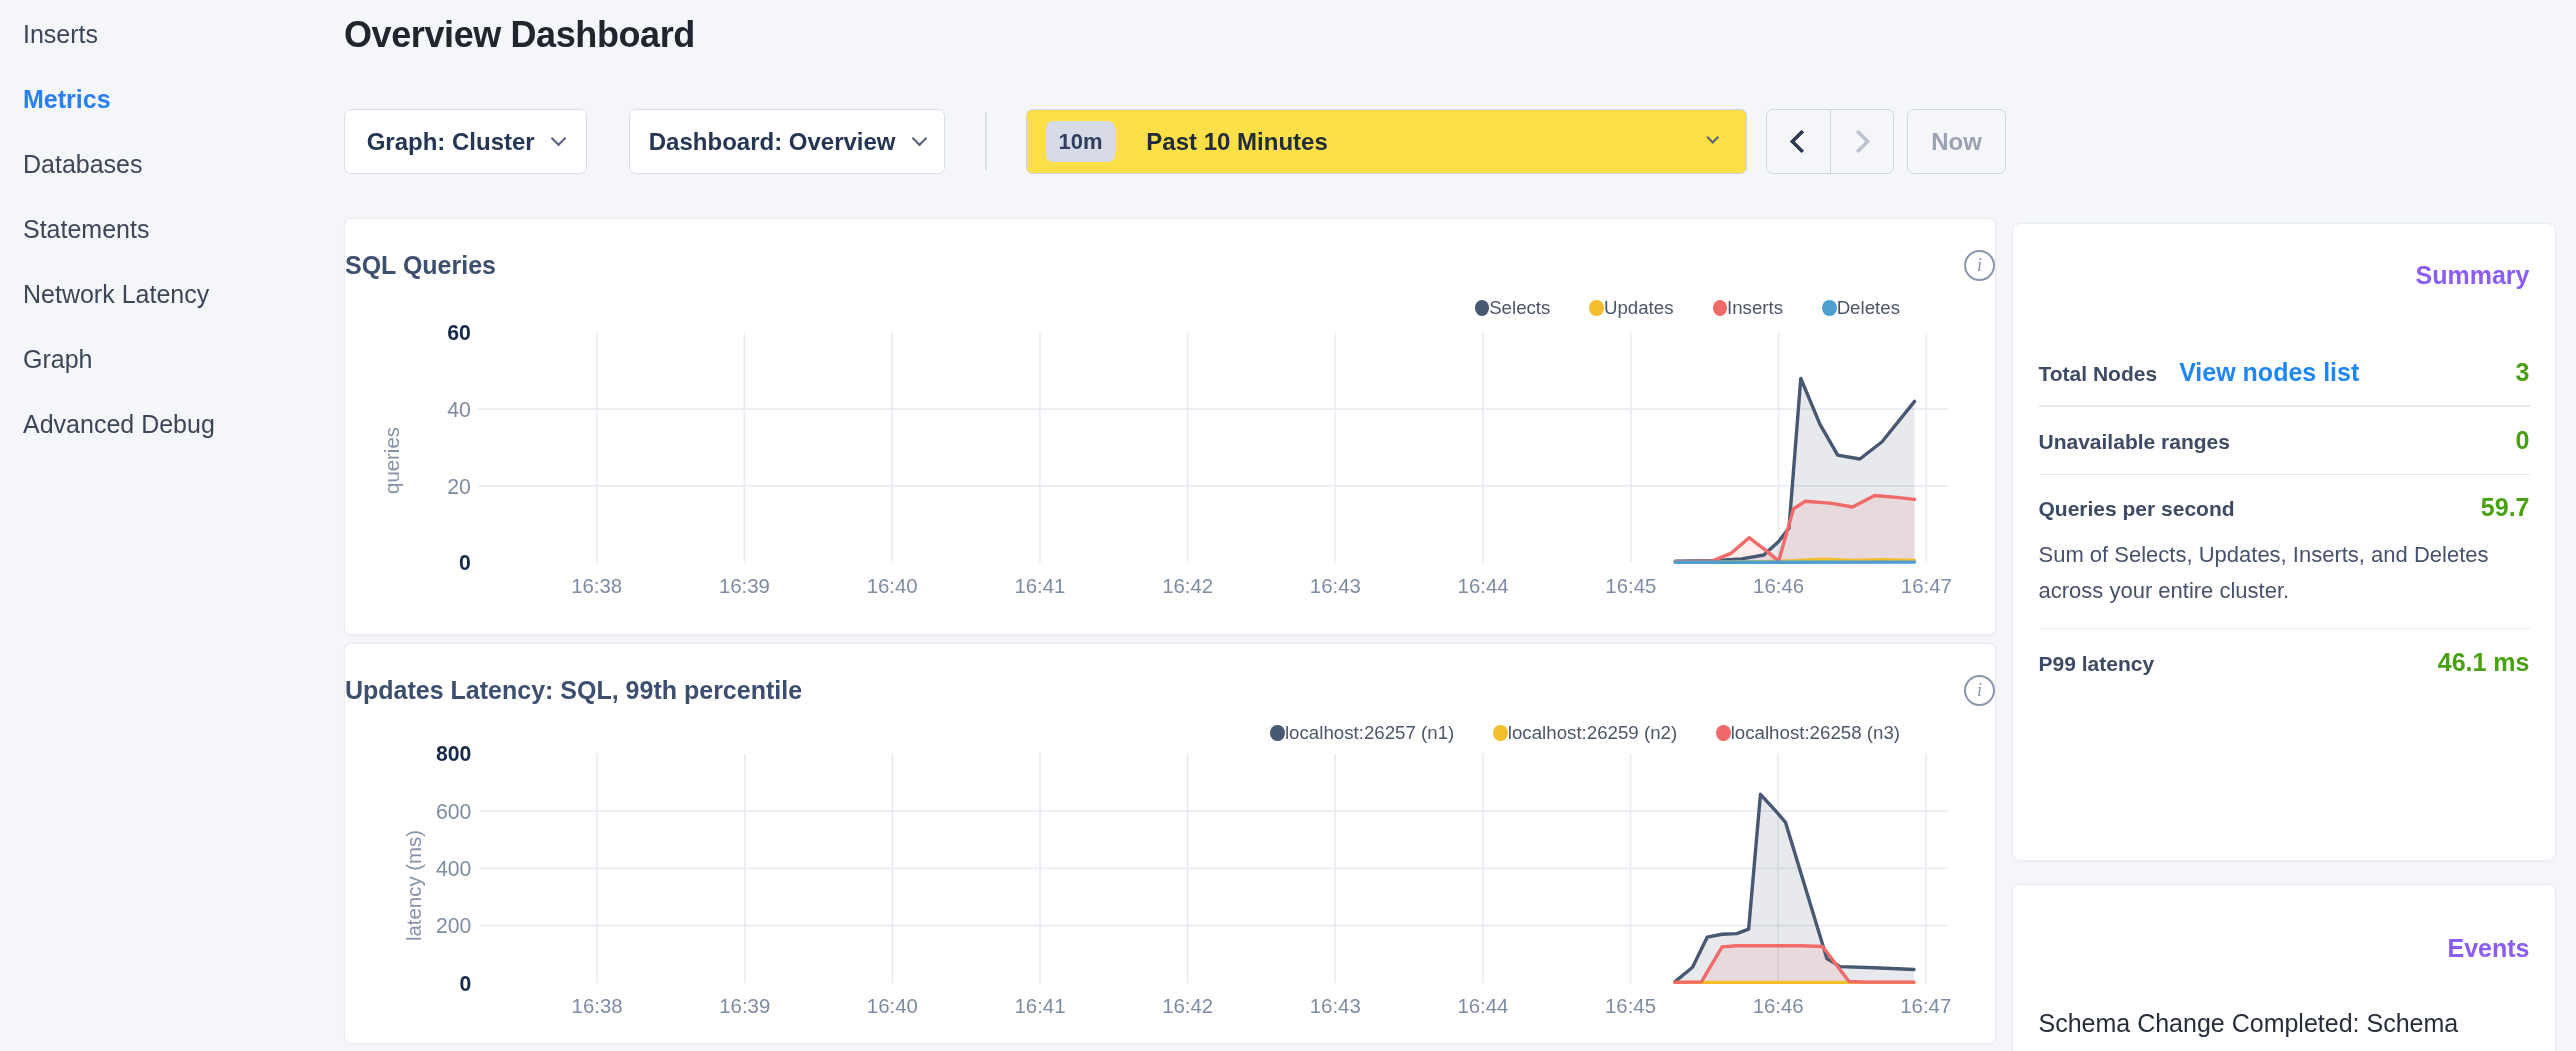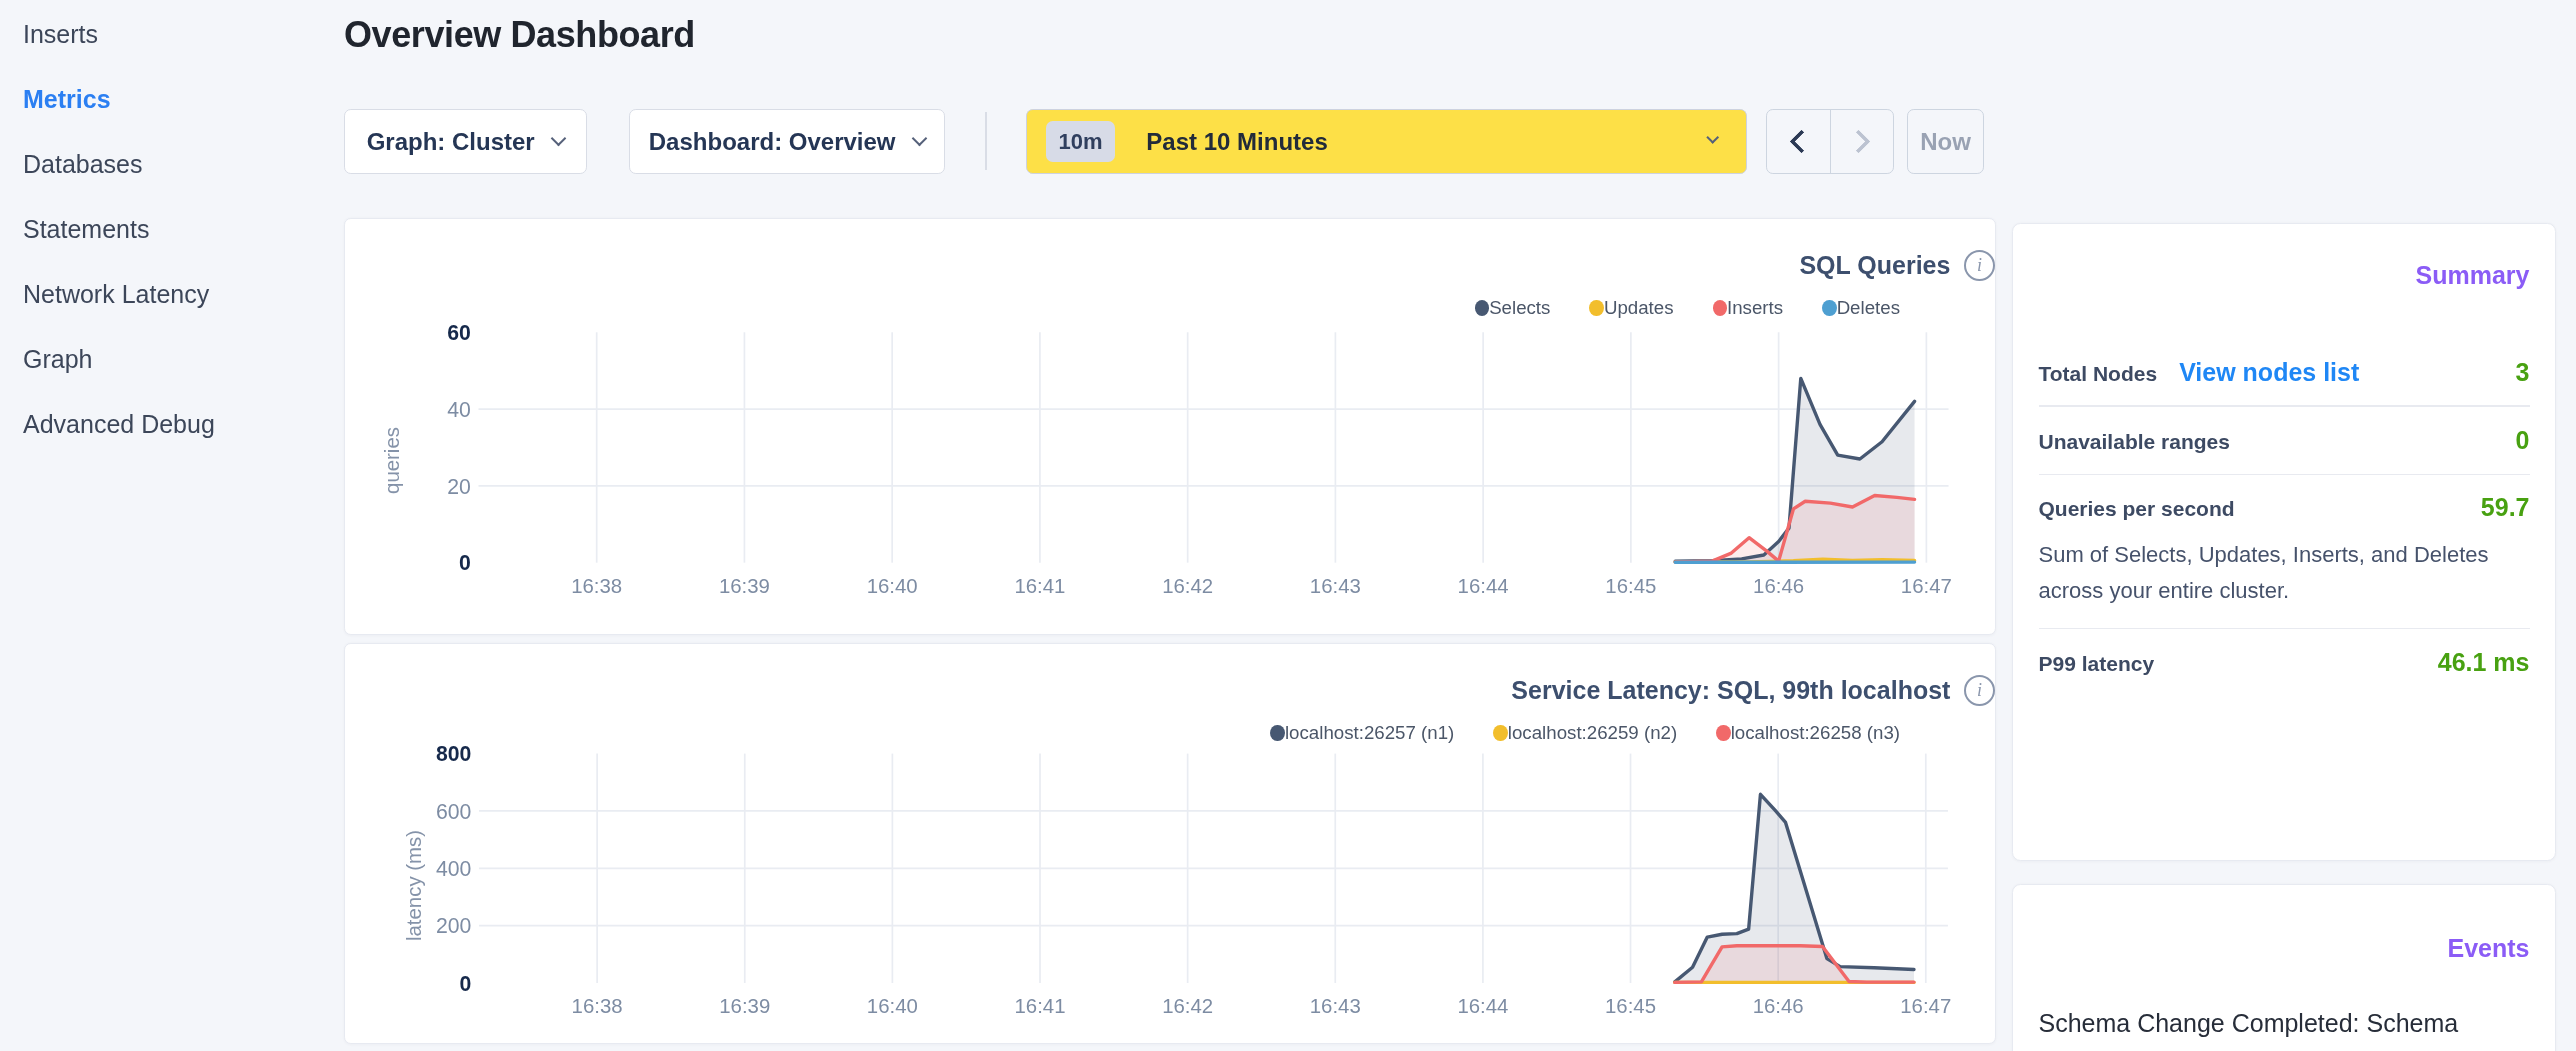--- a/index.html
+++ b/index.html
@@ -24,28 +24,28 @@
                  display:flex; align-items:center; cursor:pointer; }
   .time-badge { margin-left:18.7px; background:#d7dbe7; border-radius:6.8px; padding:7.7px 12.8px; font-size:22px; font-weight:bold; color:#303f5e; }
   .time-label { margin-left:31px; font-size:24px; font-weight:bold; color:#222b3a; }
   .time-picker .caret { position:absolute; right:29px; width:9.4px; height:9.4px; }
   .arrow-group { position:absolute; left:1766px; top:109px; width:128px; height:65px; border:1.7px solid #cdd5e0; border-radius:6.8px; display:flex; }
   .arrow-btn { width:50%; display:flex; align-items:center; justify-content:center; background:transparent; border:none; cursor:pointer; }
   .arrow-btn + .arrow-btn { border-left:1.7px solid #cdd5e0; }
   .chev { width:17px; height:17px; border-right:4.3px solid #2c3a55; border-bottom:4.3px solid #2c3a55; border-radius:1.7px; }
   .chev.left  { transform:rotate(135deg); margin-left:6.8px; }
   .chev.right { transform:rotate(-45deg); border-color:#bcc3d1; margin-right:6.8px; }
-  .now-btn { position:absolute; left:1907px; top:109px; width:77px; height:65px; border:1.7px solid #cdd5e0; border-radius:6.8px; background:transparent;
+  .now-btn { position:absolute; left:1907px; top:109px; width:99px; height:65px; border:1.7px solid #cdd5e0; border-radius:6.8px; background:transparent;
              font-size:24px; font-weight:bold; color:#99a2b3; font-family:"Liberation Sans",sans-serif; cursor:default; }
 
   
   .chart-card { position:absolute; left:344px; width:1652px; background:#fff; border:0.9px solid #e7eaf1; border-radius:6.8px; box-shadow:0 0.9px 2.6px rgba(40,50,80,0.04); }
   .card-sql { top:218px; height:417px; }
   .card-lat { top:643px; height:401px; }
-  .chart-title-row { position:absolute; top:31px; left:0; width:100%; display:flex; align-items:center; justify-content:flex-end; gap:13.6px; }
+  .chart-title-row { position:absolute; top:31px; left:0; width:100%; display:flex; align-items:center; justify-content:space-between; gap:13.6px; }
   .chart-title { font-size:25px; font-weight:bold; color:#3d4f6e; }
   .info-icon { width:31px; height:31px; border:2.6px solid #8a96ac; border-radius:50%; color:#8a96ac; font-size:18px; font-family:"Liberation Serif",serif; font-style:italic;
                display:flex; align-items:center; justify-content:center; }
   .legend { position:absolute; top:78px; right:95px; display:flex; gap:39px; }
   .legend-item { display:flex; align-items:center; gap:0; font-size:18.7px; color:#4b5668; }
   .legend-item .dot { width:14.5px; height:16px; border-radius:50%; display:inline-block; }
   .plot { position:absolute; left:0; top:0; }
   .plot svg text { font-family:"Liberation Sans", sans-serif; }
   .ylab { position:absolute; left:13.6px; top:230px; font-size:20.4px; color:#8593a9; transform:rotate(-90deg); transform-origin:center; white-space:nowrap; }
 
@@ -196,21 +196,21 @@
           <line x1="157" y1="196.5" x2="1886" y2="196.5" stroke="#e9ecf2" stroke-width="2"></line>
           <text x="148" y="205.5" text-anchor="end" fill="#7d8ca3" font-size="25" font-weight="normal">600</text>
           <text x="148" y="138" text-anchor="end" fill="#16294b" font-size="25" font-weight="bold">800</text>
           <path d="M1564.5276381909543,399 L1564.5276381909543,397.65 L1585.379899497488,380.4375 L1602.7567839195985,345 L1620.1336683417082,341.625 L1637.510552763819,340.95 L1651.4120603015072,335.55 L1665.3135678391966,176.925 L1682.690452261306,195.82500000000002 L1694.8542713567836,210 L1743.5095477386933,370.3125 L1759.1487437185936,379.7625 L1799.1155778894472,381.1125 L1846.0331658291461,383.1375 L1846.0331658291461,399 Z" fill="rgba(71,88,114,0.13)" stroke="none"></path>
           <path d="M1564.5276381909543,399 L1564.5276381909543,398.325 L1595.8060301507535,397.65 L1620.1336683417082,356.475 L1637.510552763819,355.125 L1712.2311557788944,355.125 L1738.29648241206,356.1375 L1769.5748743718589,397.3125 L1790.4271356783925,397.9875 L1846.0331658291461,397.9875 L1846.0331658291461,399 Z" fill="rgba(241,105,105,0.12)" stroke="none"></path>
           <polyline points="1564.5276381909543,397.65 1585.379899497488,380.4375 1602.7567839195985,345 1620.1336683417082,341.625 1637.510552763819,340.95 1651.4120603015072,335.55 1665.3135678391966,176.925 1682.690452261306,195.82500000000002 1694.8542713567836,210 1743.5095477386933,370.3125 1759.1487437185936,379.7625 1799.1155778894472,381.1125 1846.0331658291461,383.1375" fill="none" stroke="#475872" stroke-width="4" stroke-linejoin="round" stroke-linecap="round"></polyline>
           <polyline points="1564.5276381909543,398.325 1846.0331658291461,398.325" fill="none" stroke="#f2be2c" stroke-width="4" stroke-linejoin="round" stroke-linecap="round"></polyline>
           <polyline points="1564.5276381909543,398.325 1595.8060301507535,397.65 1620.1336683417082,356.475 1637.510552763819,355.125 1712.2311557788944,355.125 1738.29648241206,356.1375 1769.5748743718589,397.3125 1790.4271356783925,397.9875 1846.0331658291461,397.9875" fill="none" stroke="#f16969" stroke-width="4" stroke-linejoin="round" stroke-linecap="round"></polyline>
         </svg></div>
     <div class="chart-title-row">
-      <span class="chart-title">Service Latency: SQL, 99th localhost</span>
+      <span class="chart-title">Updates Latency: SQL, 99th percentile</span>
       <span class="info-icon">i</span>
     </div>
     <div class="legend">
         <span class="legend-item">
           <span class="dot" style="background: rgb(71, 88, 114);"></span>
           <span>localhost:26257 (n1)</span>
         </span>
         <span class="legend-item">
           <span class="dot" style="background: rgb(242, 190, 44);"></span>
           <span>localhost:26259 (n2)</span>

